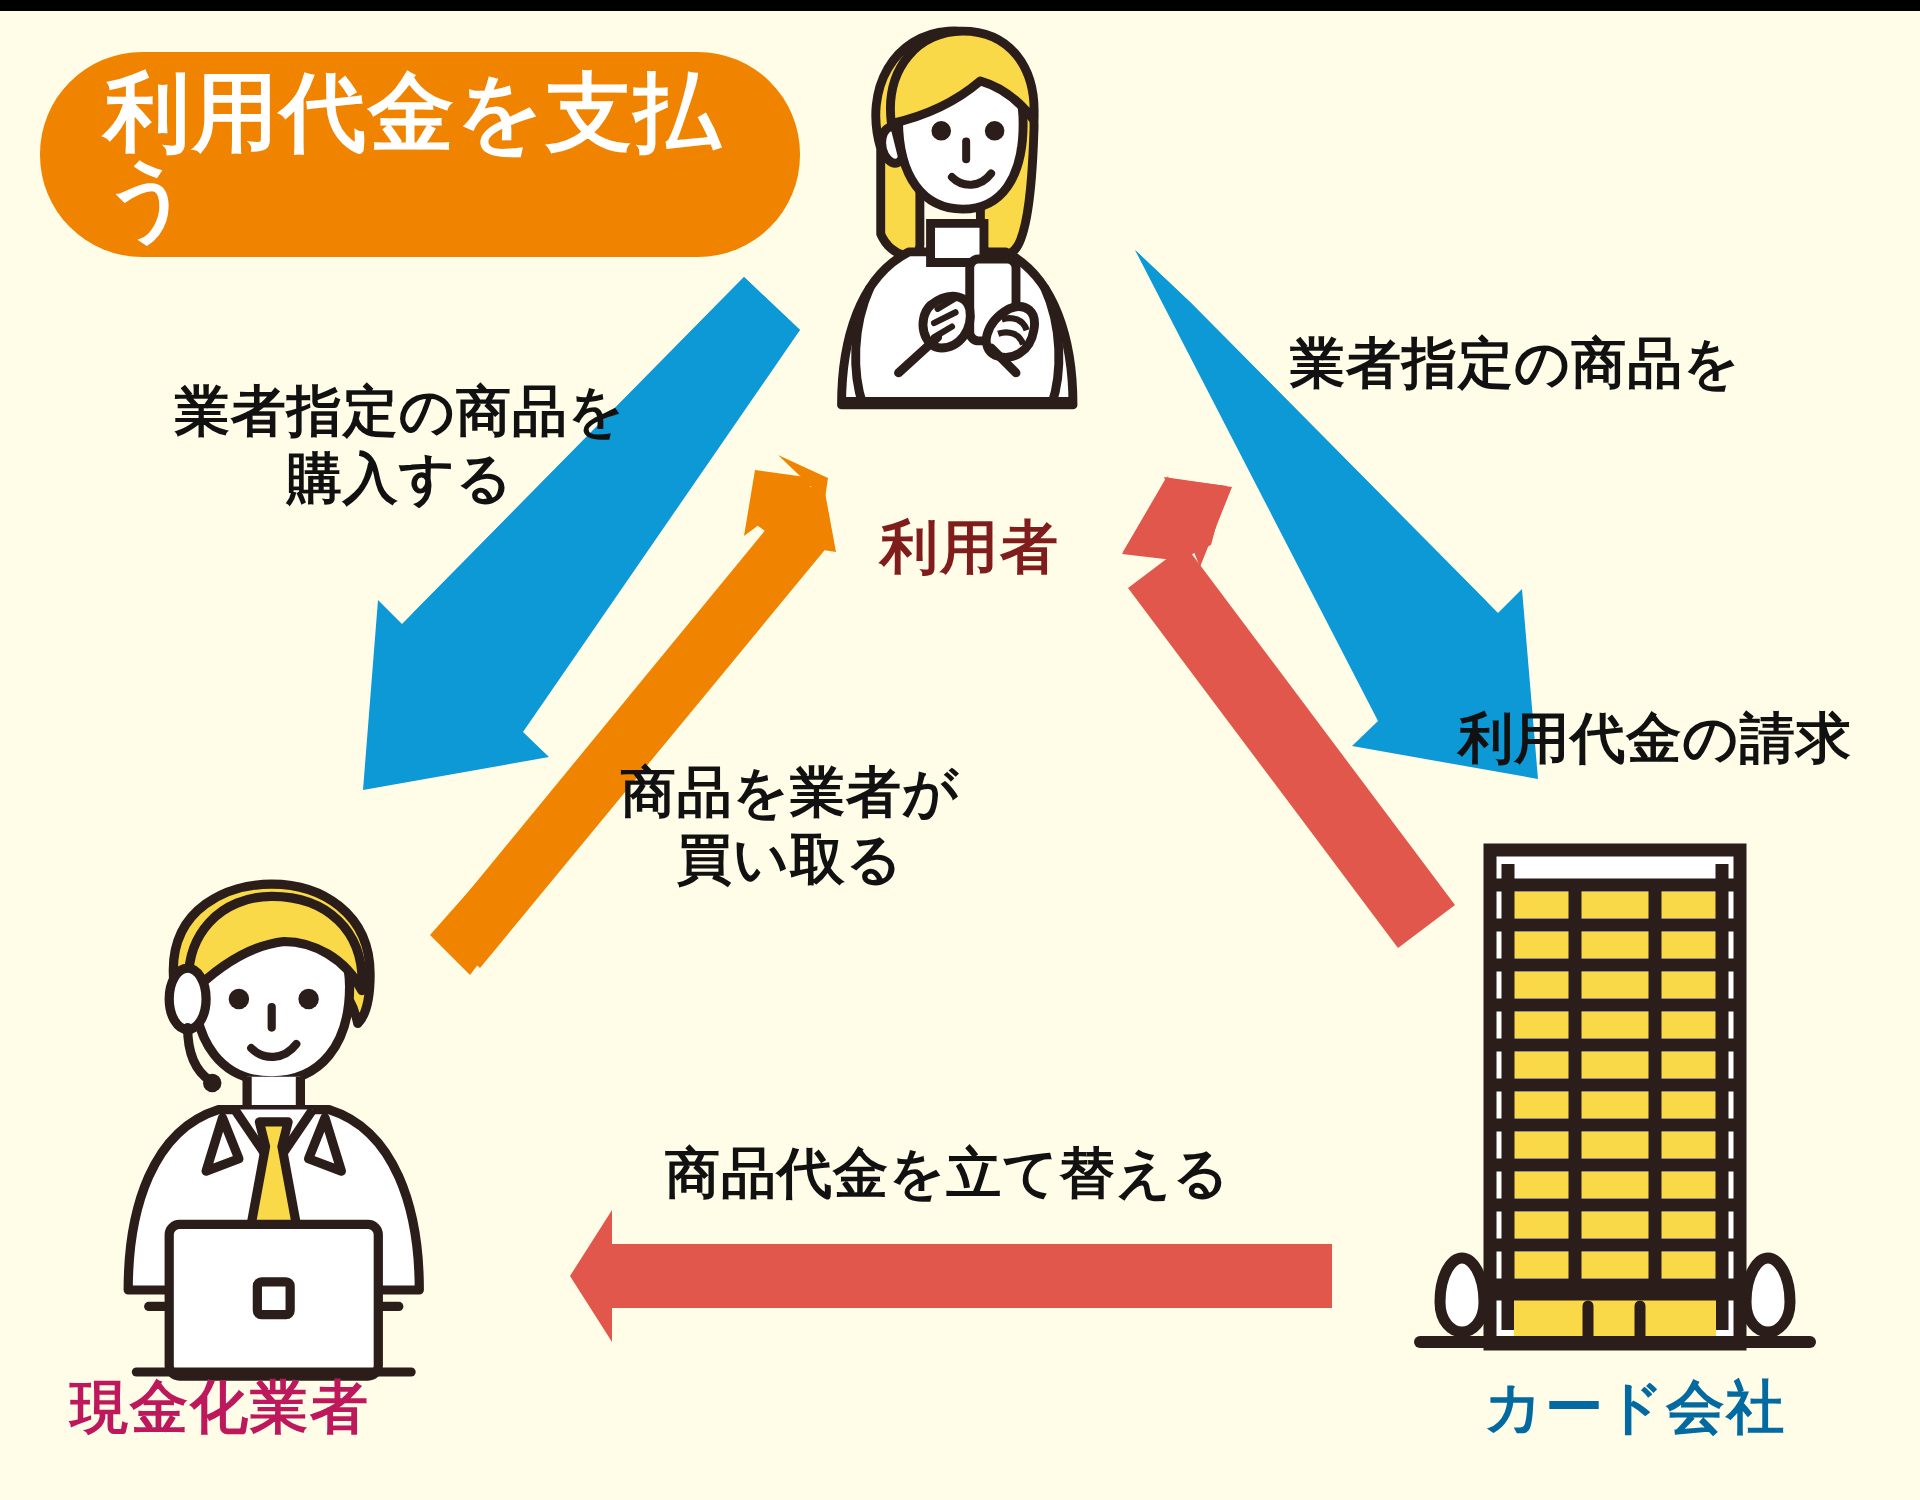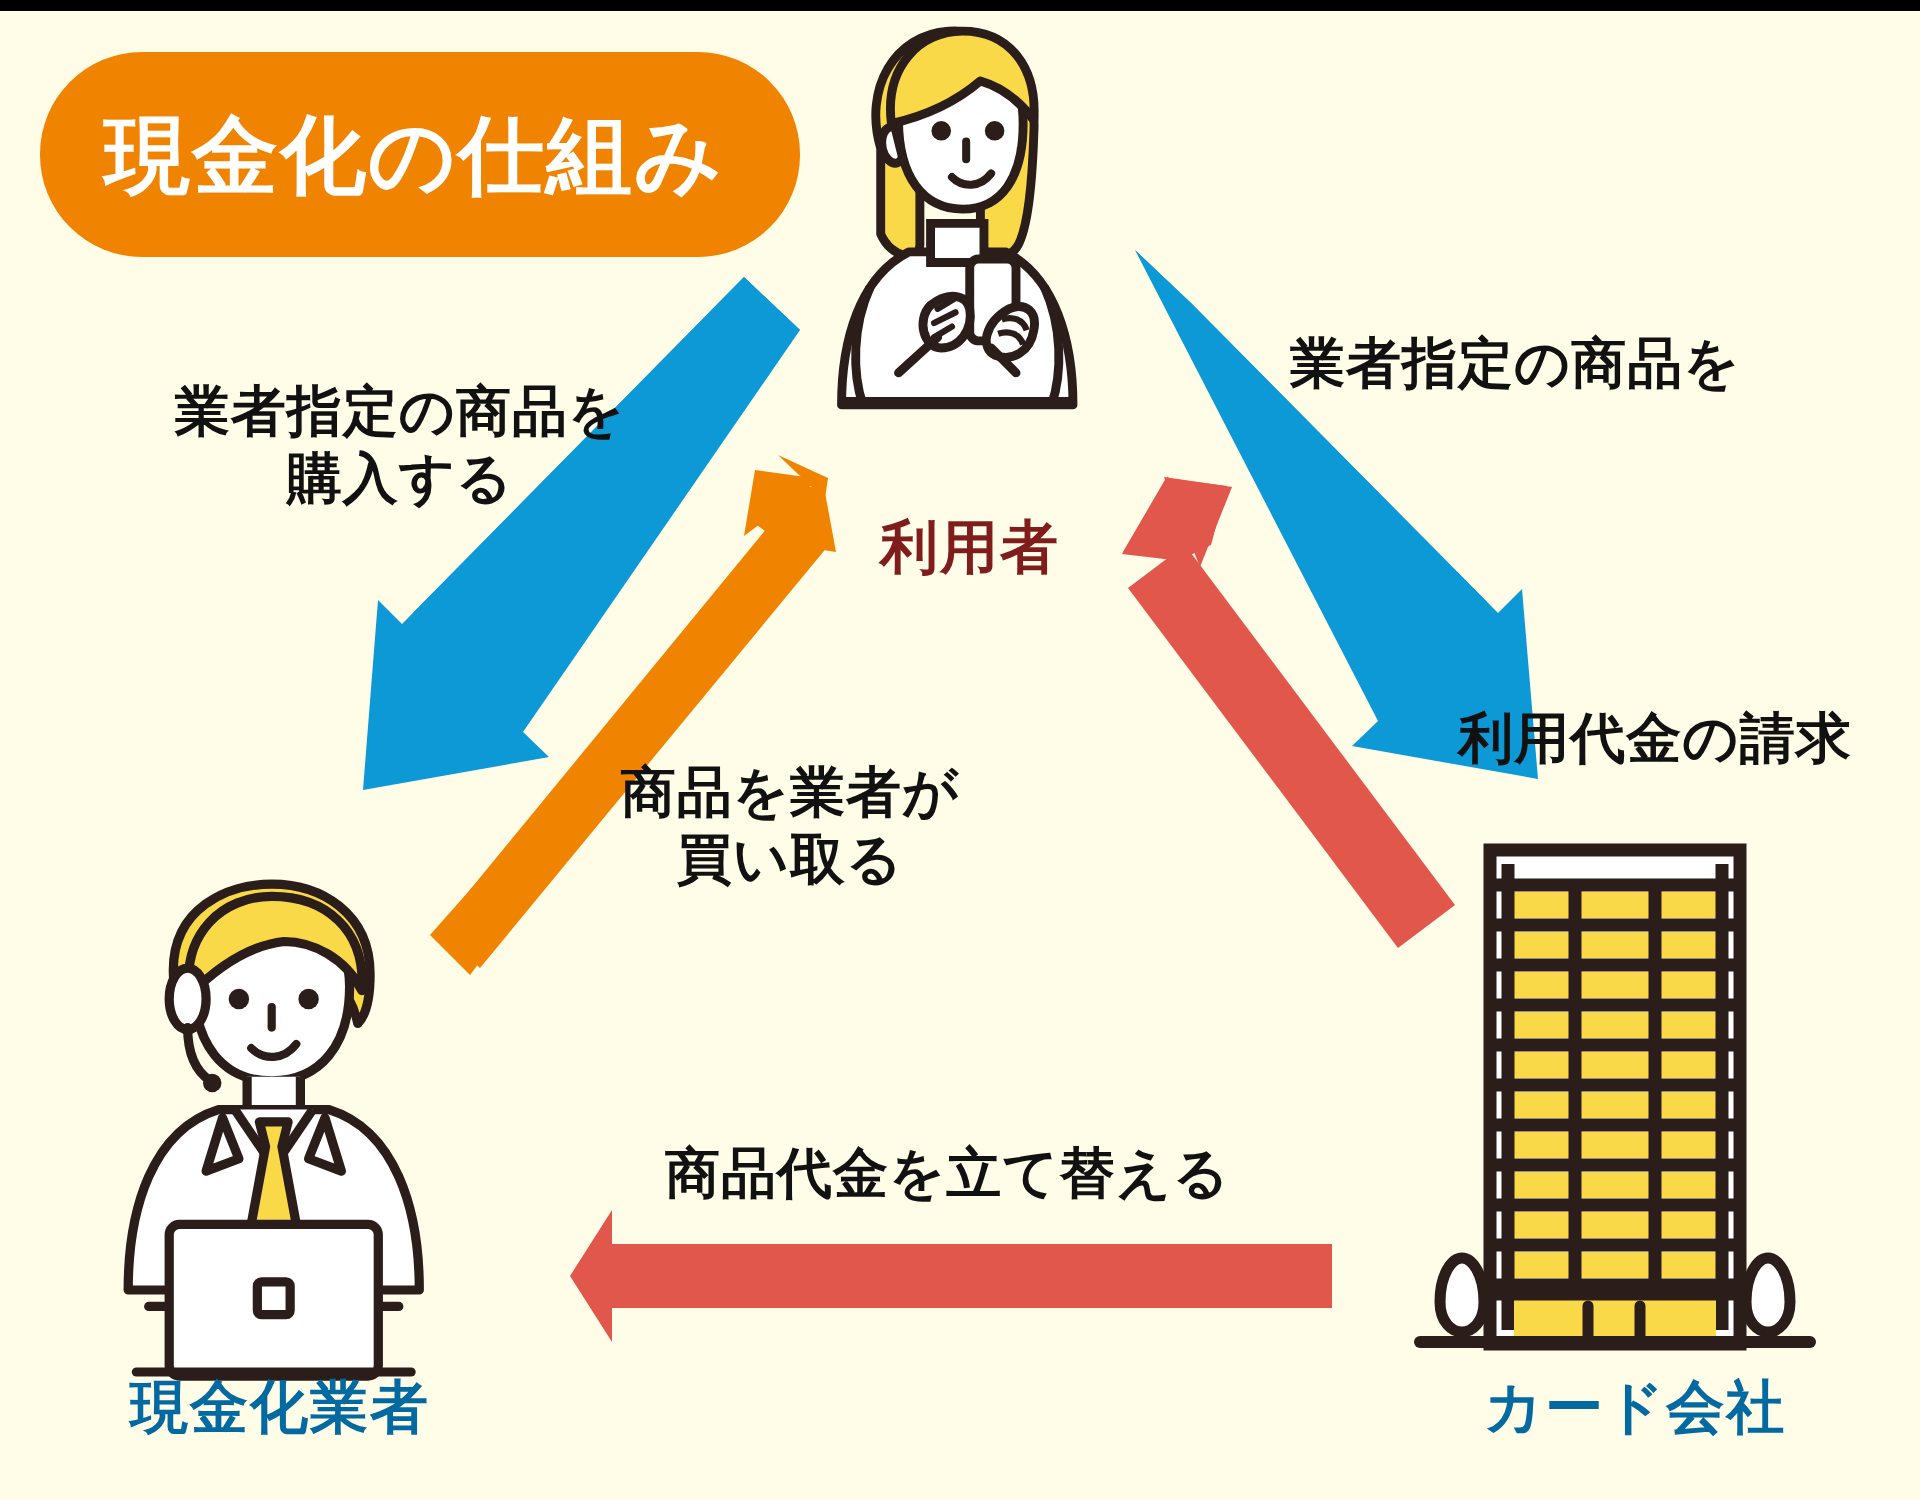--- a/index.html
+++ b/index.html
@@ -76,21 +76,21 @@
       <path d="M 1164,477 L 1232,487 L 1200,567 Z" fill="#E2574C"></path>
       <path d="M 1122,554 L 1168,476 L 1190,562 Z" fill="#E2574C"></path>
     </g>
 
     <g>
       <path d="M 1332,1244 L 1332,1308 L 612,1308 L 612,1342 L 570,1276 L 612,1210 L 612,1244 Z" fill="#E2574C"></path>
     </g>
   </svg>
 
   <div class="title-badge">
-    <span class="title-text">現金化の仕組み</span>
+    <span class="title-text">利用代金を支払う</span>
   </div>
 
   <div class="flow-label" style="left:150px;top:378px;width:500px;text-align:center;">業者指定の商品を
 購入する</div>
 
   <div class="flow-label" style="left:560px;top:759px;width:460px;text-align:center;">商品を業者が
 買い取る</div>
 
   <div class="flow-label" style="left:1290px;top:330px;width:520px;text-align:left;">業者指定の商品を</div>
 
@@ -181,21 +181,21 @@
       <path d="M 68,118 L 82,118 L 79,130 L 86,168 L 75,176 L 64,168 L 71,130 Z" fill="#FAD949" stroke="#2B1D1A" stroke-width="4.5" stroke-linejoin="round"></path>
 
       <rect x="24" y="168" width="102" height="74" rx="5" fill="#FFFFFF" stroke="#2B1D1A" stroke-width="4.5"></rect>
       <rect x="67" y="196" width="16" height="16" rx="2" fill="#FFFFFF" stroke="#2B1D1A" stroke-width="4.5"></rect>
       <path d="M 8,240 L 142,240" stroke="#2B1D1A" stroke-width="4.5" fill="none" stroke-linecap="round"></path>
       <path d="M 22,208 L 14,208" stroke="#2B1D1A" stroke-width="4.5" fill="none" stroke-linecap="round"></path>
       <path d="M 128,208 L 136,208" stroke="#2B1D1A" stroke-width="4.5" fill="none" stroke-linecap="round"></path>
     </g>
   </svg>
 
-  <div class="node-label" style="left:70px;top:1378px;width:420px;text-align:center;color:#0369a1;">現金化業者</div>
+  <div class="node-label" style="left:70px;top:1378px;width:420px;color:#be185d;">現金化業者</div>
 
   <svg class="layer" viewBox="0 0 1920 1500">
     <g transform="translate(1490,850)">
 
       <rect x="0" y="0" width="250" height="494" fill="#FFFFFF" stroke="#2B1D1A" stroke-width="13"></rect>
 
       <rect x="24" y="14" width="202" height="20" fill="#FFFFFF"></rect>
 
       <g fill="#FAD949">
         <rect x="24" y="42" width="56" height="26"></rect>

